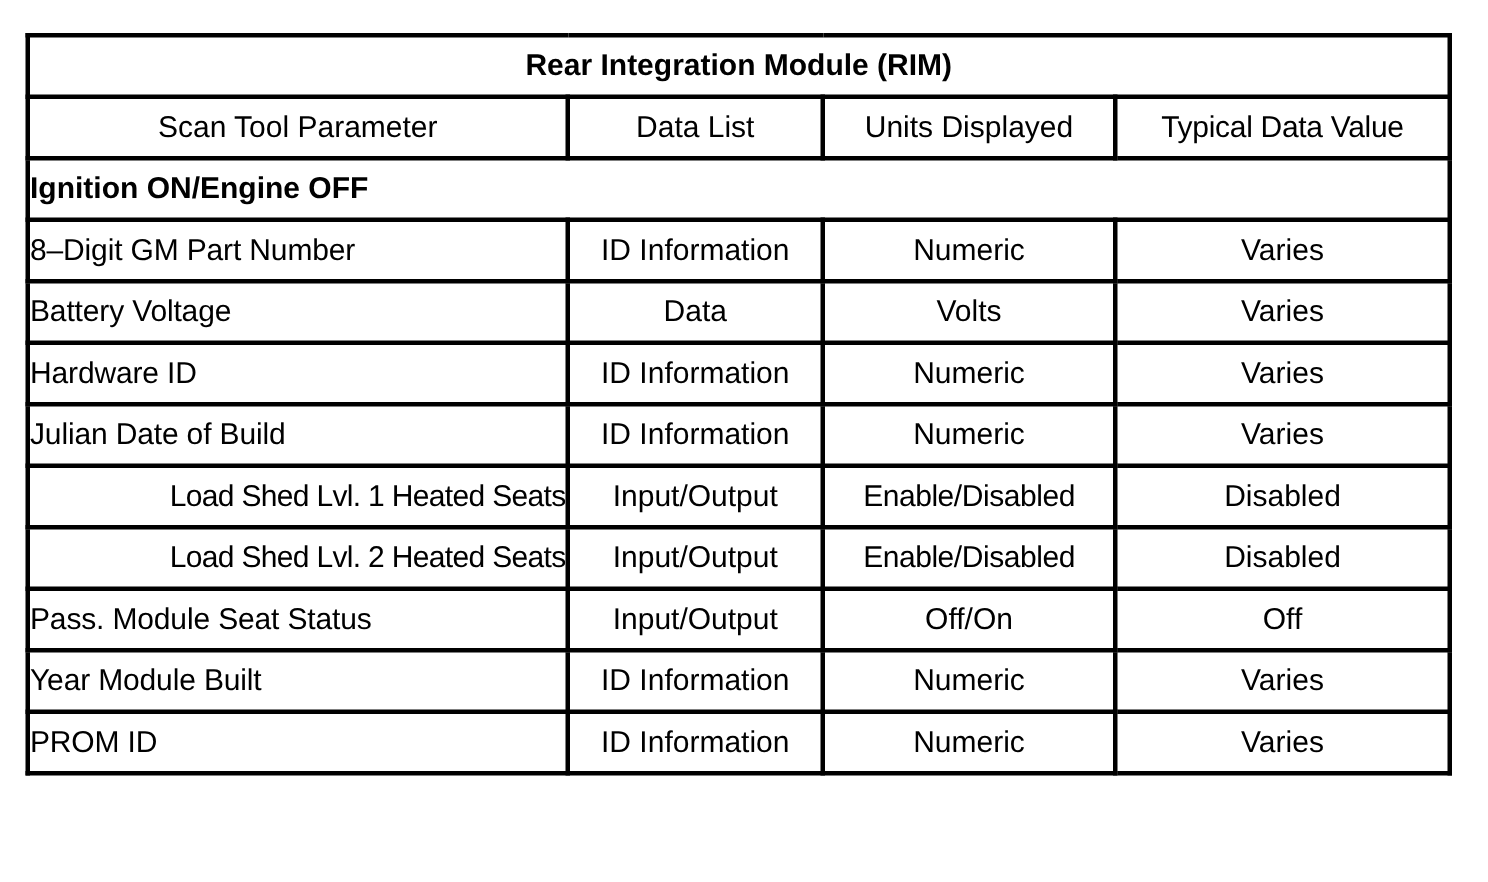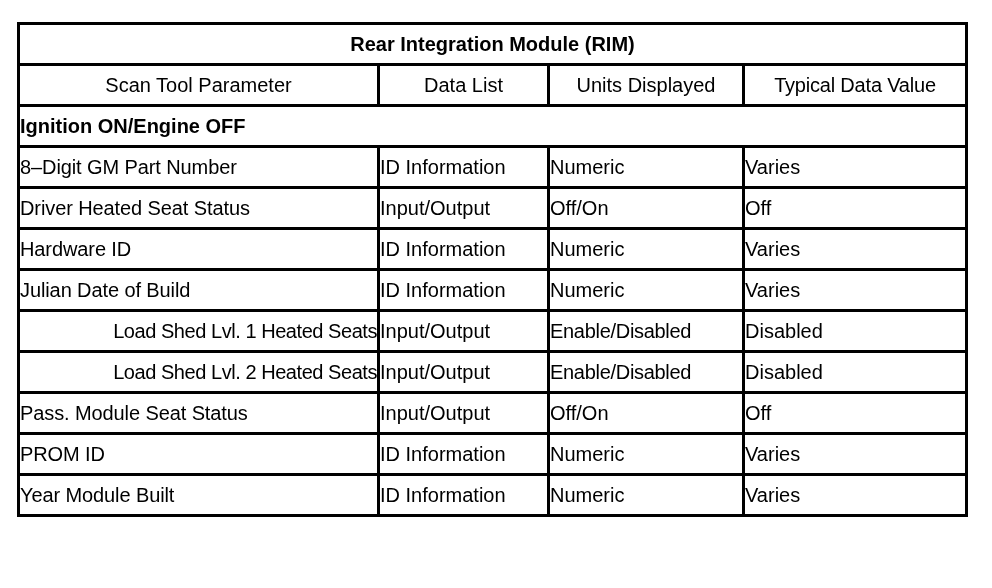--- a/index.html
+++ b/index.html
@@ -90,21 +90,21 @@
     font-size: 20.5px;
     letter-spacing: -0.1px;
   }
   .cell-param.tight {
     font-size: 20px;
     letter-spacing: -0.45px;
     padding-left: 6px;
     text-align: right;
   }
   .cell-center {
-    text-align: left;
+    text-align: center;
     font-size: 20.5px;
     margin-left: 24px;
   }
   .cell-center.tight {
     font-size: 20px;
     letter-spacing: -0.3px;
   }
 </style>
 </head>
 <body>
@@ -135,27 +135,27 @@
         <td class="section-cell" colspan="4">Ignition ON/Engine OFF</td>
       </tr>
 
       <tr>
         <td class="cell-param">8–Digit GM Part Number</td>
         <td class="cell-center">ID Information</td>
         <td class="cell-center">Numeric</td>
         <td class="cell-center">Varies</td>
       </tr>
 
-
-      <tr>
-        <td class="cell-param">Driver Heated Seat Status</td>
-        <td class="cell-center">Input/Output</td>
-        <td class="cell-center">Off/On</td>
-        <td class="cell-center">Off</td>
-      </tr>
+      <tr>
+        <td class="cell-param">Battery Voltage</td>
+        <td class="cell-center">Data</td>
+        <td class="cell-center">Volts</td>
+        <td class="cell-center">Varies</td>
+      </tr>
+
 
       <tr>
         <td class="cell-param">Hardware ID</td>
         <td class="cell-center">ID Information</td>
         <td class="cell-center">Numeric</td>
         <td class="cell-center">Varies</td>
       </tr>
 
       <tr>
         <td class="cell-param">Julian Date of Build</td>
@@ -179,28 +179,28 @@
       </tr>
 
       <tr>
         <td class="cell-param">Pass. Module Seat Status</td>
         <td class="cell-center">Input/Output</td>
         <td class="cell-center">Off/On</td>
         <td class="cell-center">Off</td>
       </tr>
 
       <tr>
+        <td class="cell-param">Year Module Built</td>
+        <td class="cell-center">ID Information</td>
+        <td class="cell-center">Numeric</td>
+        <td class="cell-center">Varies</td>
+      </tr>
+
+      <tr>
         <td class="cell-param">PROM ID</td>
-        <td class="cell-center">ID Information</td>
-        <td class="cell-center">Numeric</td>
-        <td class="cell-center">Varies</td>
-      </tr>
-
-      <tr>
-        <td class="cell-param">Year Module Built</td>
         <td class="cell-center">ID Information</td>
         <td class="cell-center">Numeric</td>
         <td class="cell-center">Varies</td>
       </tr>
 
     </tbody>
   </table>
 
 </div>
 

